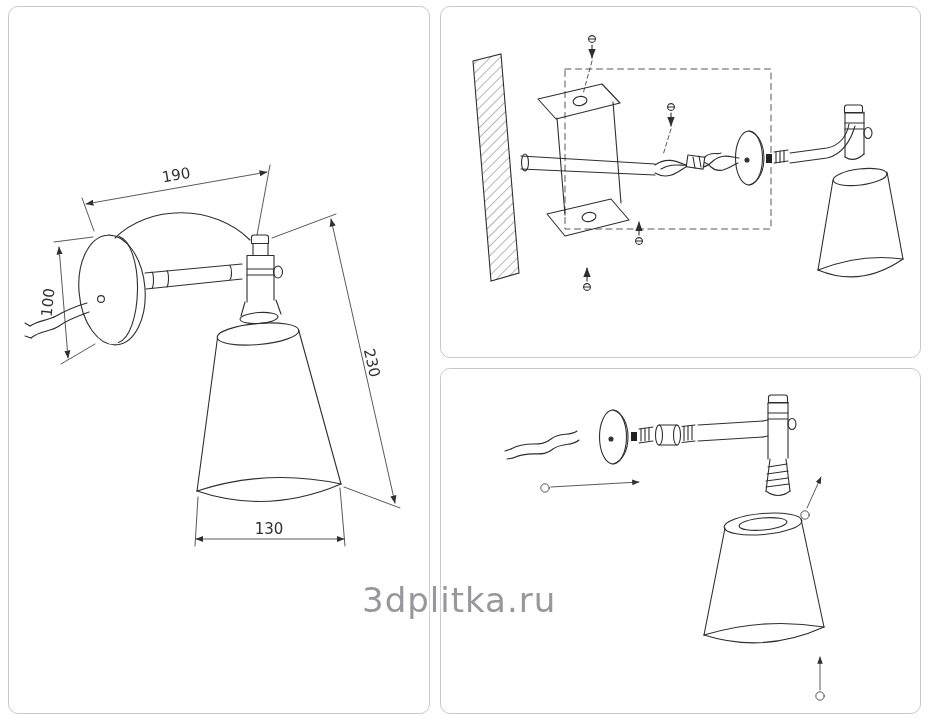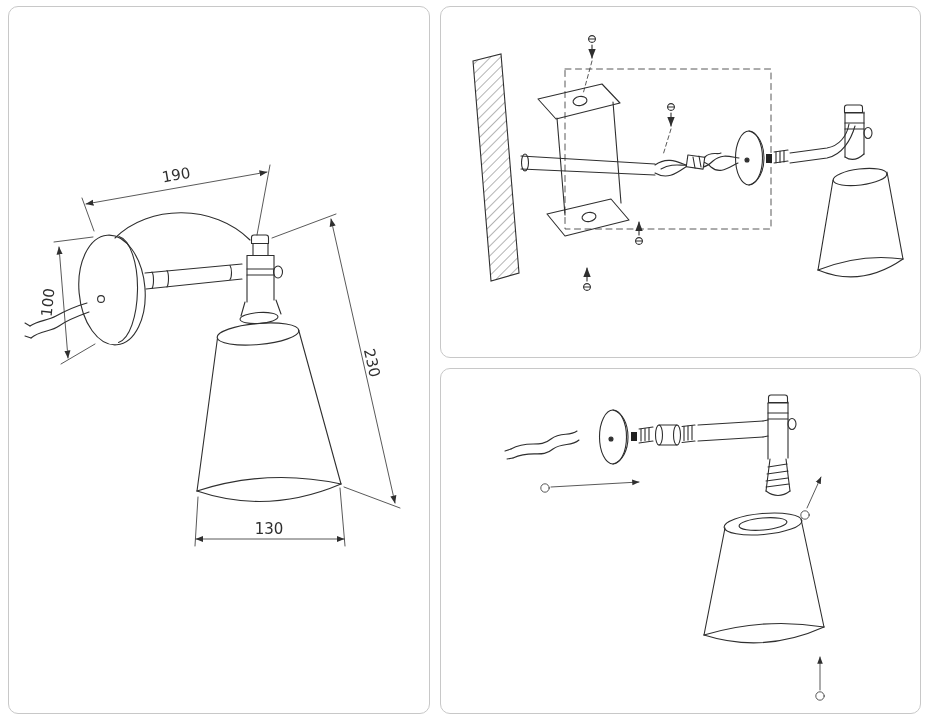--- a/index.html
+++ b/index.html
@@ -268,13 +268,14 @@
         <path d="M263,266 Q323,248 383,258"></path>
       </g>
 
       <g class="lineart thin">
         <circle cx="379" cy="327" r="4.2"></circle>
         <path d="M379,321 L379,288" marker-end="url(#arrB)"></path>
       </g>
     </svg>
   </div>
 
+  <div class="watermark">3dplitka.ru</div>
 </div>
 
 </body></html>

